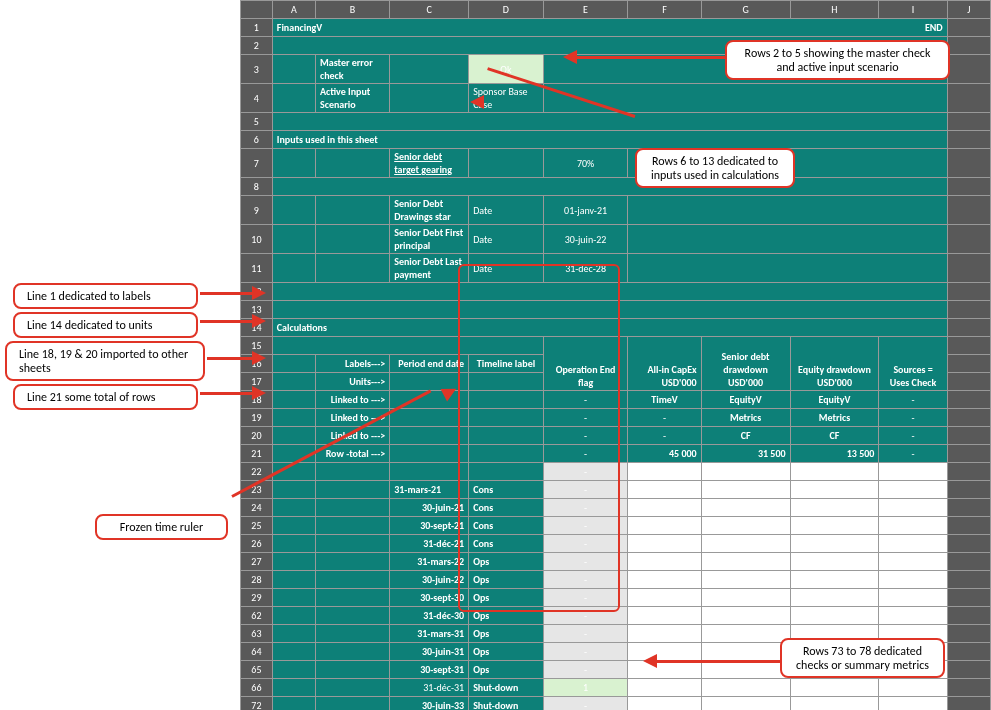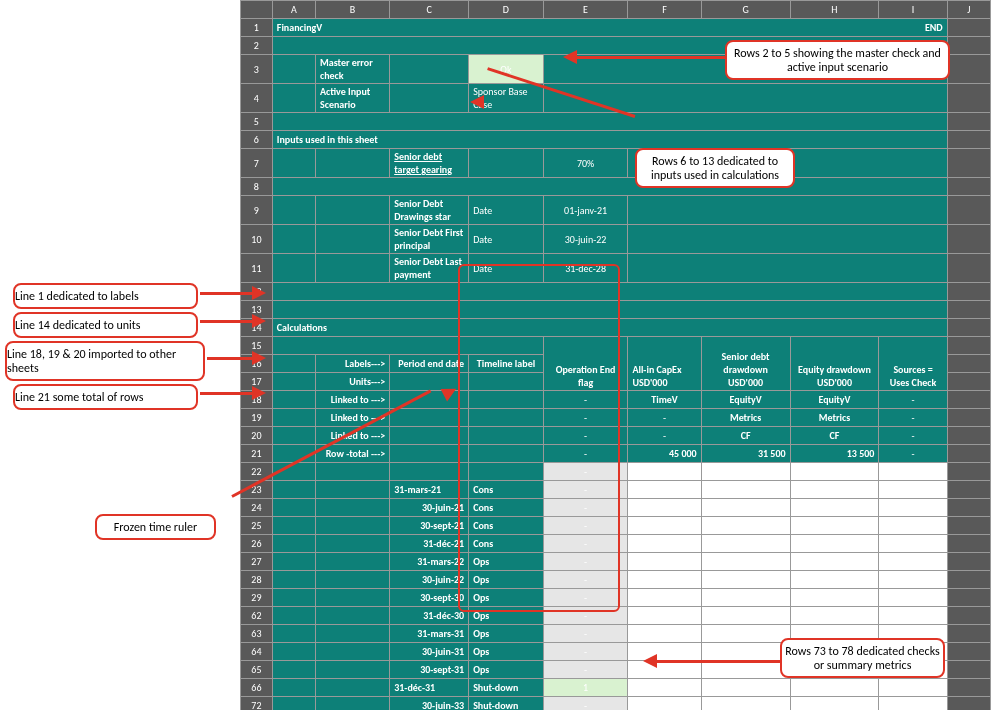--- a/index.html
+++ b/index.html
@@ -49,21 +49,21 @@
   .colF { width:78px; }
   .colG { width:78px; }
   .colH { width:78px; }
   .colI { width:70px; }
   .colJ { width:12px; }
   .callout {
     position: absolute;
     background: #fff;
     border: 2px solid #e03426;
     border-radius: 8px;
-    padding: 4px 0;
+    padding: 4px 12px;
     font-size: 12px;
     color: #000;
     z-index: 20;
     text-align: center;
   }
   .arrow-line {
     position: absolute;
     background: #e03426;
     height: 3px;
     z-index: 15;
@@ -210,21 +210,21 @@
 
   <tr>
     <th class="hdr rowhdr">14</th>
     <td class="tealdark" colspan="9">Calculations</td>
         <td></td>
   </tr>
   <tr>
         <th class="hdr rowhdr">15</th>
     <td class="teal" colspan="4"></td>
     <td class="teal" rowspan="3" style="text-align:center; font-weight:bold; vertical-align:bottom;">Operation End flag</td>
-    <td class="teal" rowspan="3" style="text-align:left; font-weight:bold; vertical-align:bottom;">All-in CapEx USD'000</td>
+    <td class="teal" rowspan="3" style="text-align:right; font-weight:bold; vertical-align:bottom;">All-in CapEx USD'000</td>
     <td class="teal" rowspan="3" style="text-align:center; font-weight:bold; vertical-align:bottom;">Senior debt drawdown USD'000</td>
     <td class="teal" rowspan="3" style="text-align:center; font-weight:bold; vertical-align:bottom;">Equity drawdown USD'000</td>
     <td class="teal" rowspan="3" style="text-align:center; font-weight:bold; vertical-align:bottom;">Sources = Uses Check</td>
     <td></td>
   </tr>
   <tr>
     <th class="hdr rowhdr">16</th>
     <td class="teal"></td>
     <td class="teal" style="font-weight:bold; text-align:right;">Labels---&gt;</td>
     <td class="teal" style="font-weight:bold; text-align:right;">Period end date</td>
@@ -447,21 +447,21 @@
         <td class="white num">-</td>
         <td class="white num">-</td>
         <td class="white num">-</td>
         <td class="white" style="text-align:center;">-</td>
         <td></td>
       </tr>
       <tr>
         <th class="hdr rowhdr">66</th>
         <td class="teal"></td>
         <td class="teal"></td>
-        <td class="teal" style="text-align:left; font-weight:bold;">31-déc-31</td>
+        <td class="teal" style="text-align:right; font-weight:normal;">31-déc-31</td>
         <td class="teal" style="font-weight:bold;">Shut-down</td>
         <td class="ok" style="text-align:center;">1</td>
         <td class="white num">-</td>
         <td class="white num">-</td>
         <td class="white num">-</td>
         <td class="white" style="text-align:center;">-</td>
         <td></td>
       </tr>
       <tr>
         <th class="hdr rowhdr">72</th>
@@ -481,21 +481,21 @@
   </table>
 
 <div class="redbox" style="left:458px; top:264px; width:162px; height:348px;"></div>
 
 <div class="callout" style="left:725px; top:40px; width:225px;">Rows 2 to 5 showing the master check and active input scenario</div>
 <div class="callout" style="left:635px; top:148px; width:160px;">Rows 6 to 13 dedicated to inputs used in calculations</div>
 <div class="callout" style="left:13px; top:283px; width:185px; text-align:left;">Line 1 dedicated to labels</div>
 <div class="callout" style="left:13px; top:312px; width:185px; text-align:left;">Line 14 dedicated to units</div>
 <div class="callout" style="left:5px; top:341px; width:200px; text-align:left;">Line 18, 19 &amp; 20 imported to other sheets</div>
 <div class="callout" style="left:13px; top:384px; width:185px; text-align:left;">Line 21 some total of rows</div>
-<div class="callout" style="left:95px; top:514px; width:121px;">Frozen time ruler</div>
+<div class="callout" style="left:95px; top:514px; width:133px;">Frozen time ruler</div>
 <div class="callout" style="left:780px; top:638px; width:165px;">Rows 73 to 78 dedicated checks or summary metrics</div>
 
 <div class="arrow-line" style="left:575px; top:56px; width:150px;"></div>
 <div class="arrow-head left" style="left:563px; top:50px;"></div>
 
 <div class="arrow-line" style="left:480px; top:115px; width:155px; transform:rotate(18deg); transform-origin:right center;"></div>
 <div class="arrow-head left" style="left:470px; top:95px;"></div>
 
 <div class="arrow-line" style="left:200px; top:292px; width:55px;"></div>
 <div class="arrow-head right" style="left:252px; top:286px;"></div>

